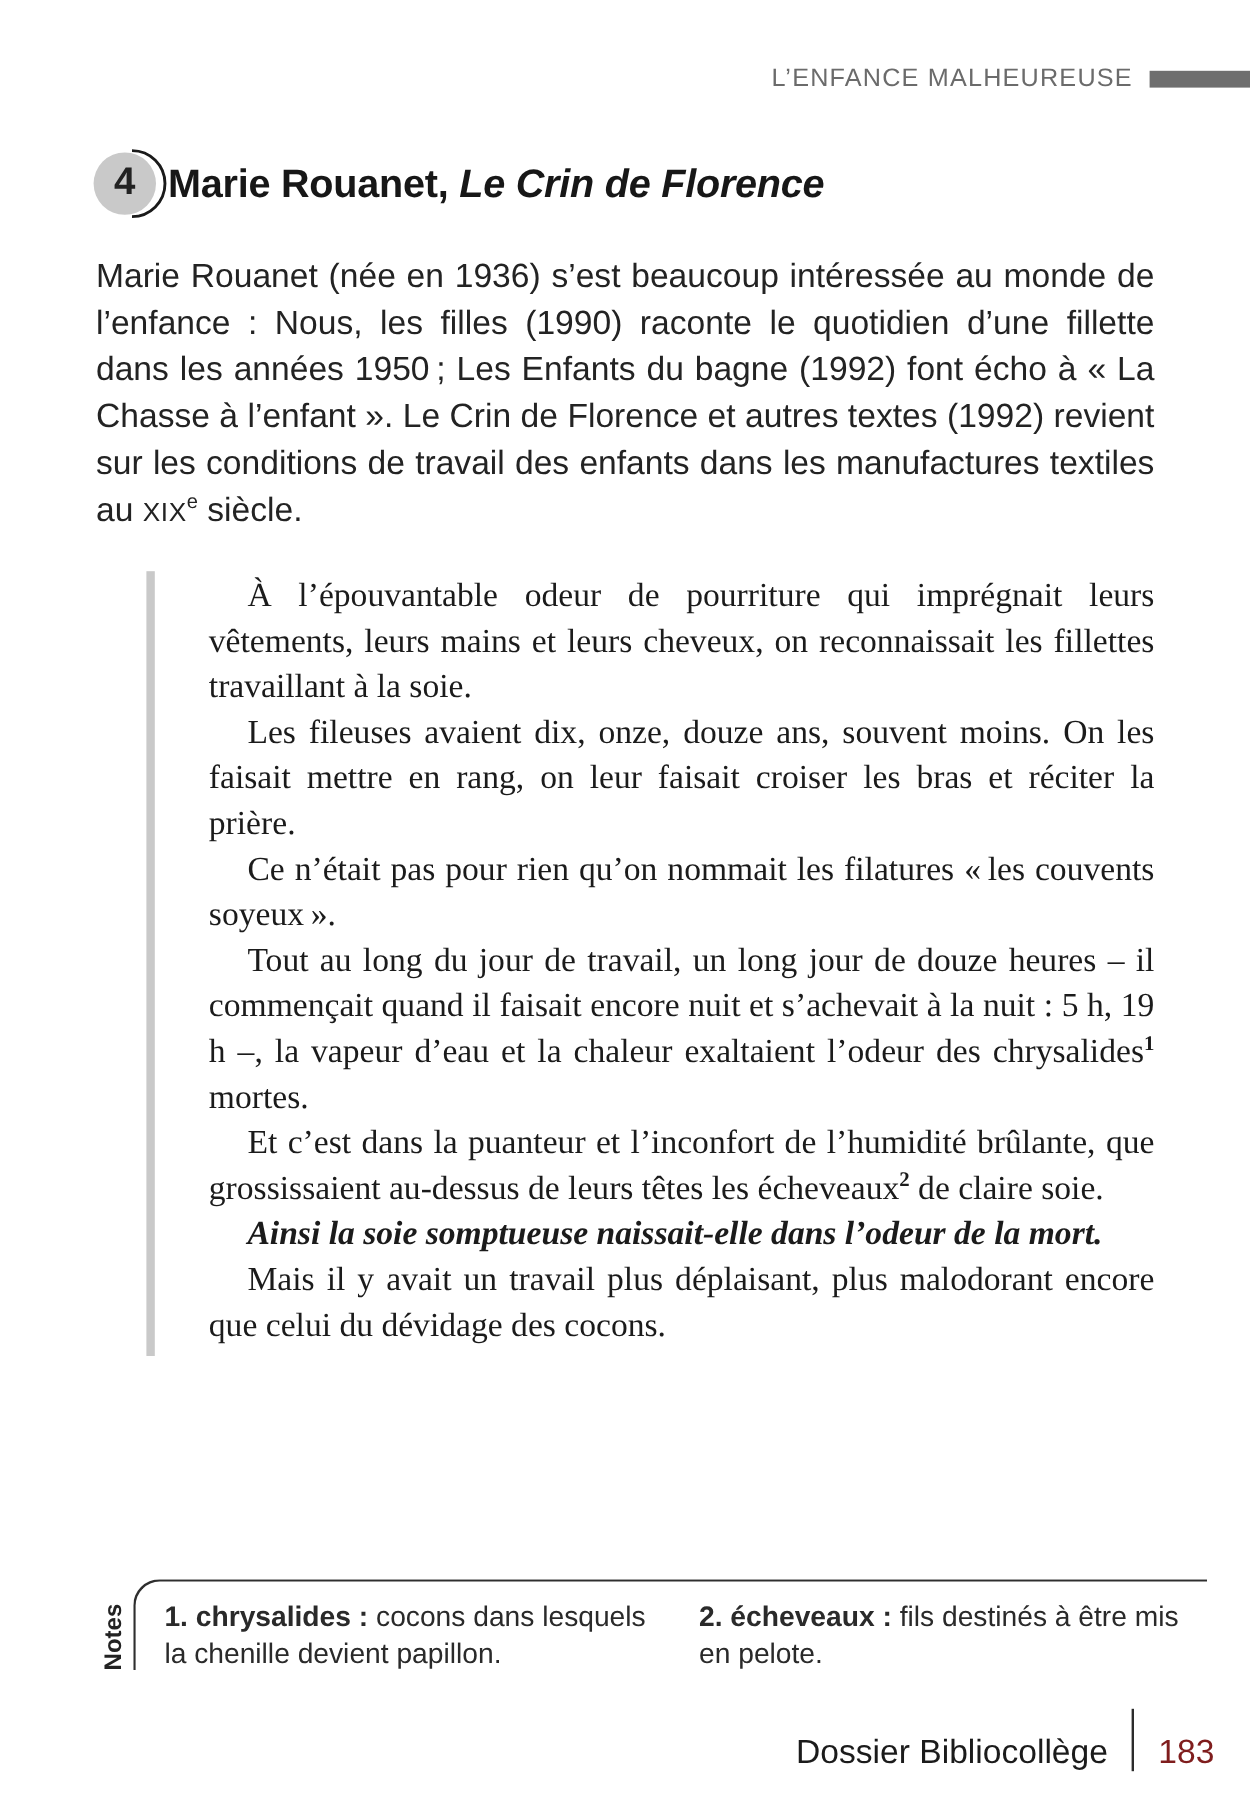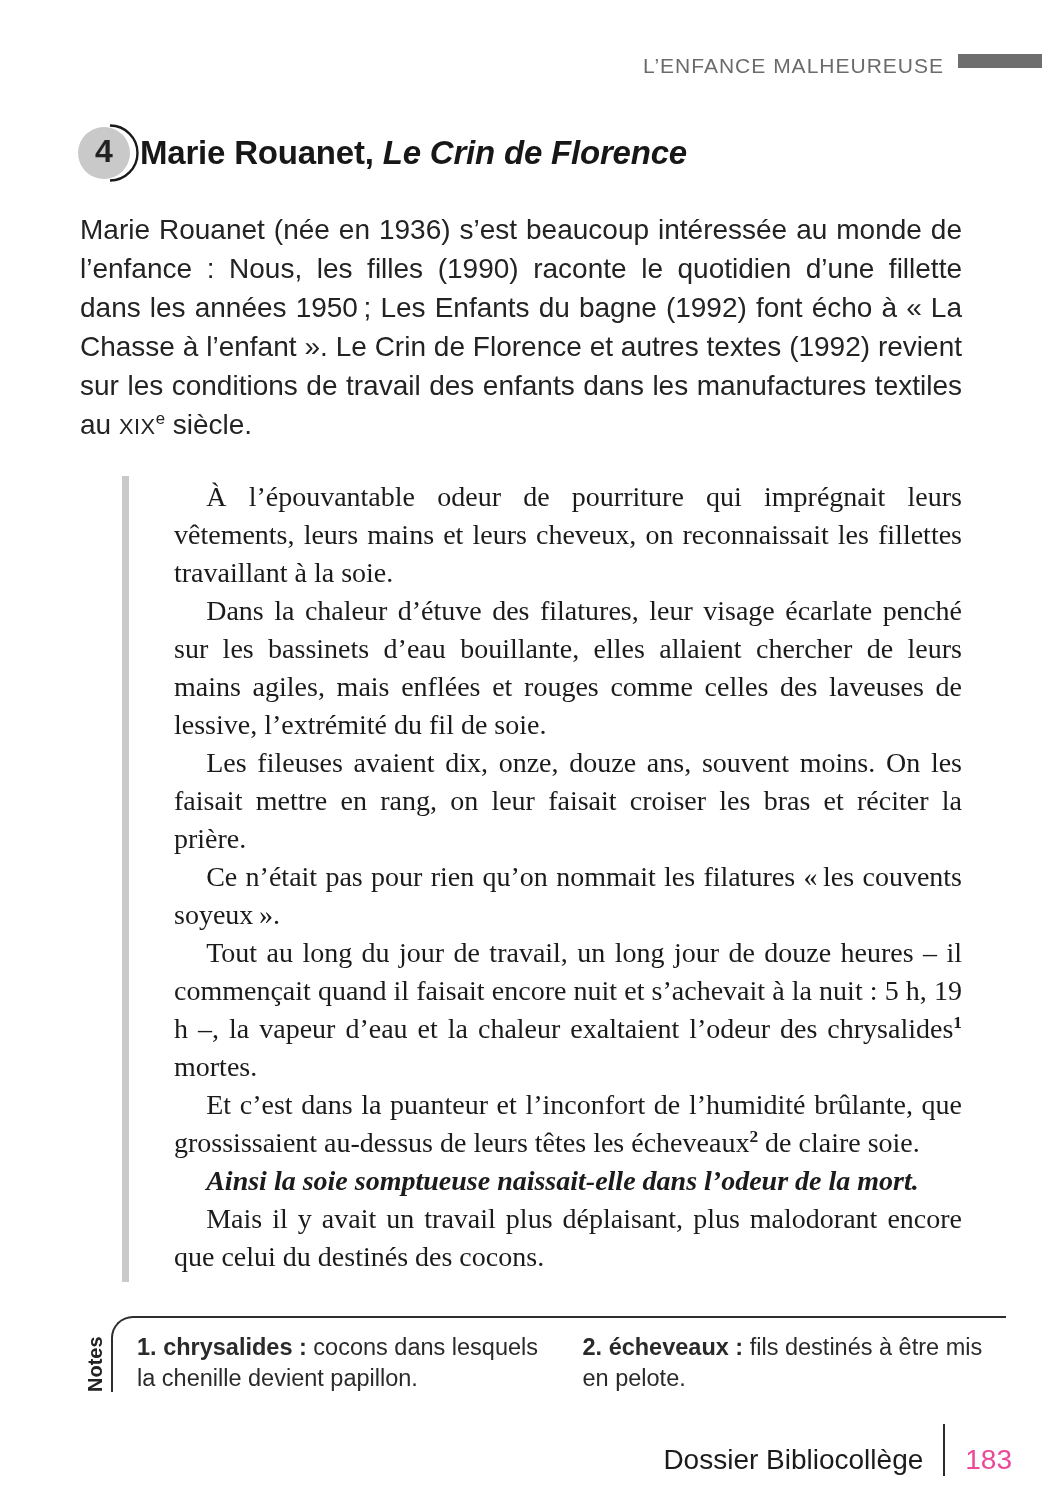--- a/index.html
+++ b/index.html
@@ -6,21 +6,21 @@
   .page{
     position:relative;
     width:1042px;height:1500px;
     background:#ffffff;
     font-family:"Liberation Sans",sans-serif;
     color:#1c1c1c;
     overflow:hidden;
   }
   
   .hdr{
-    display:flex;align-items:flex-start;justify-content:flex-end;
+    display:flex;align-items:center;justify-content:flex-end;
     padding-top:54px;
   }
   .hdr-title{
     font-size:21px;letter-spacing:1px;color:#6b6b6b;
     font-weight:400;
   }
   .hdr-bar{
     width:84px;height:14px;background:#6e6e6e;margin-left:14px;
   }
   
@@ -92,21 +92,21 @@
   .note-item{
     margin:0;font-size:23.5px;line-height:31px;color:#2a2a2a;
   }
   
   .footer{
     position:absolute;top:1418px;right:30px;
     display:flex;align-items:flex-end;height:58px;
   }
   .footer-collection{font-size:28px;color:#1b1b1b;}
   .footer-divider{width:2px;height:52px;background:#2b2b2b;margin:0 20px;}
-  .footer-page{font-size:28px;color:#ec4899;}
+  .footer-page{font-size:28px;color:#7f1d1d;}
 </style>
 </head>
 <body>
 
 <div class="page">
 
   <div class="hdr">
     <span class="hdr-title">L’ENFANCE MALHEUREUSE</span>
     <span class="hdr-bar"></span>
   </div>
@@ -121,27 +121,26 @@
     </span>
     <h1 class="chap-text" style="margin:0;">
       <span>Marie Rouanet, </span><span class="work">Le Crin de Florence</span>
     </h1>
   </div>
 
   <p class="intro"><span class="run-r">Marie Rouanet (née en 1936) s’est beaucoup intéressée au monde de l’enfance : </span><span class="run-i">Nous, les filles</span><span class="run-r"> (1990) raconte le quotidien d’une fillette dans les années 1950 ; </span><span class="run-i">Les Enfants du bagne</span><span class="run-r"> (1992) font écho à «&nbsp;La Chasse à l’enfant&nbsp;». </span><span class="run-i">Le Crin de Florence et autres textes</span><span class="run-r"> (1992) revient sur les conditions de travail des enfants dans les manufactures textiles au </span><span class="run-sc">XIX</span><span class="run-ord">e</span><span class="run-r"> siècle.</span></p>
 
   <blockquote class="quote" style="margin-top:30px;">
     <p><span class="run-r">À l’épouvantable odeur de pourriture qui imprégnait leurs vêtements, leurs mains et leurs cheveux, on reconnaissait les fillettes travaillant à la soie.</span></p>
-    <p><span class="run-r">Dans la chaleur d’étuve des filatures, leur visage écarlate penché sur les bassinets d’eau bouillante, elles allaient chercher de leurs mains agiles, mais enflées et rouges comme celles des laveuses de lessive, l’extrémité du fil de soie.</span></p>
     <p><span class="run-r">Les fileuses avaient dix, onze, douze ans, souvent moins. On les faisait mettre en rang, on leur faisait croiser les bras et réciter la prière.</span></p>
     <p><span class="run-r">Ce n’était pas pour rien qu’on nommait les filatures « les couvents soyeux ».</span></p>
     <p><span class="run-r">Tout au long du jour de travail, un long jour de douze heures – il commençait quand il faisait encore nuit et s’achevait à la nuit : 5 h, 19 h –, la vapeur d’eau et la chaleur exaltaient l’odeur des chrysalides</span><span class="run-sup">1</span><span class="run-r"> mortes.</span></p>
     <p><span class="run-r">Et c’est dans la puanteur et l’inconfort de l’humidité brûlante, que grossissaient au-dessus de leurs têtes les écheveaux</span><span class="run-sup">2</span><span class="run-r"> de claire soie.</span></p>
     <p class="bold-par"><span class="run-b">Ainsi la soie somptueuse naissait-elle dans l’odeur de la mort.</span></p>
-    <p><span class="run-r">Mais il y avait un travail plus déplaisant, plus malodorant encore que celui du destinés des cocons.</span></p>
+    <p><span class="run-r">Mais il y avait un travail plus déplaisant, plus malodorant encore que celui du dévidage des cocons.</span></p>
   </blockquote>
 
   <div class="notes">
     <div class="notes-label">Notes</div>
     <div class="notes-box">
       <div class="notes-grid">
         <p class="note-item"><span class="run-b">1. chrysalides :</span><span class="run-r"> cocons dans lesquels la chenille devient papillon.</span></p>
         <p class="note-item"><span class="run-b">2. écheveaux :</span><span class="run-r"> fils destinés à être mis en pelote.</span></p>
       </div>
     </div>

